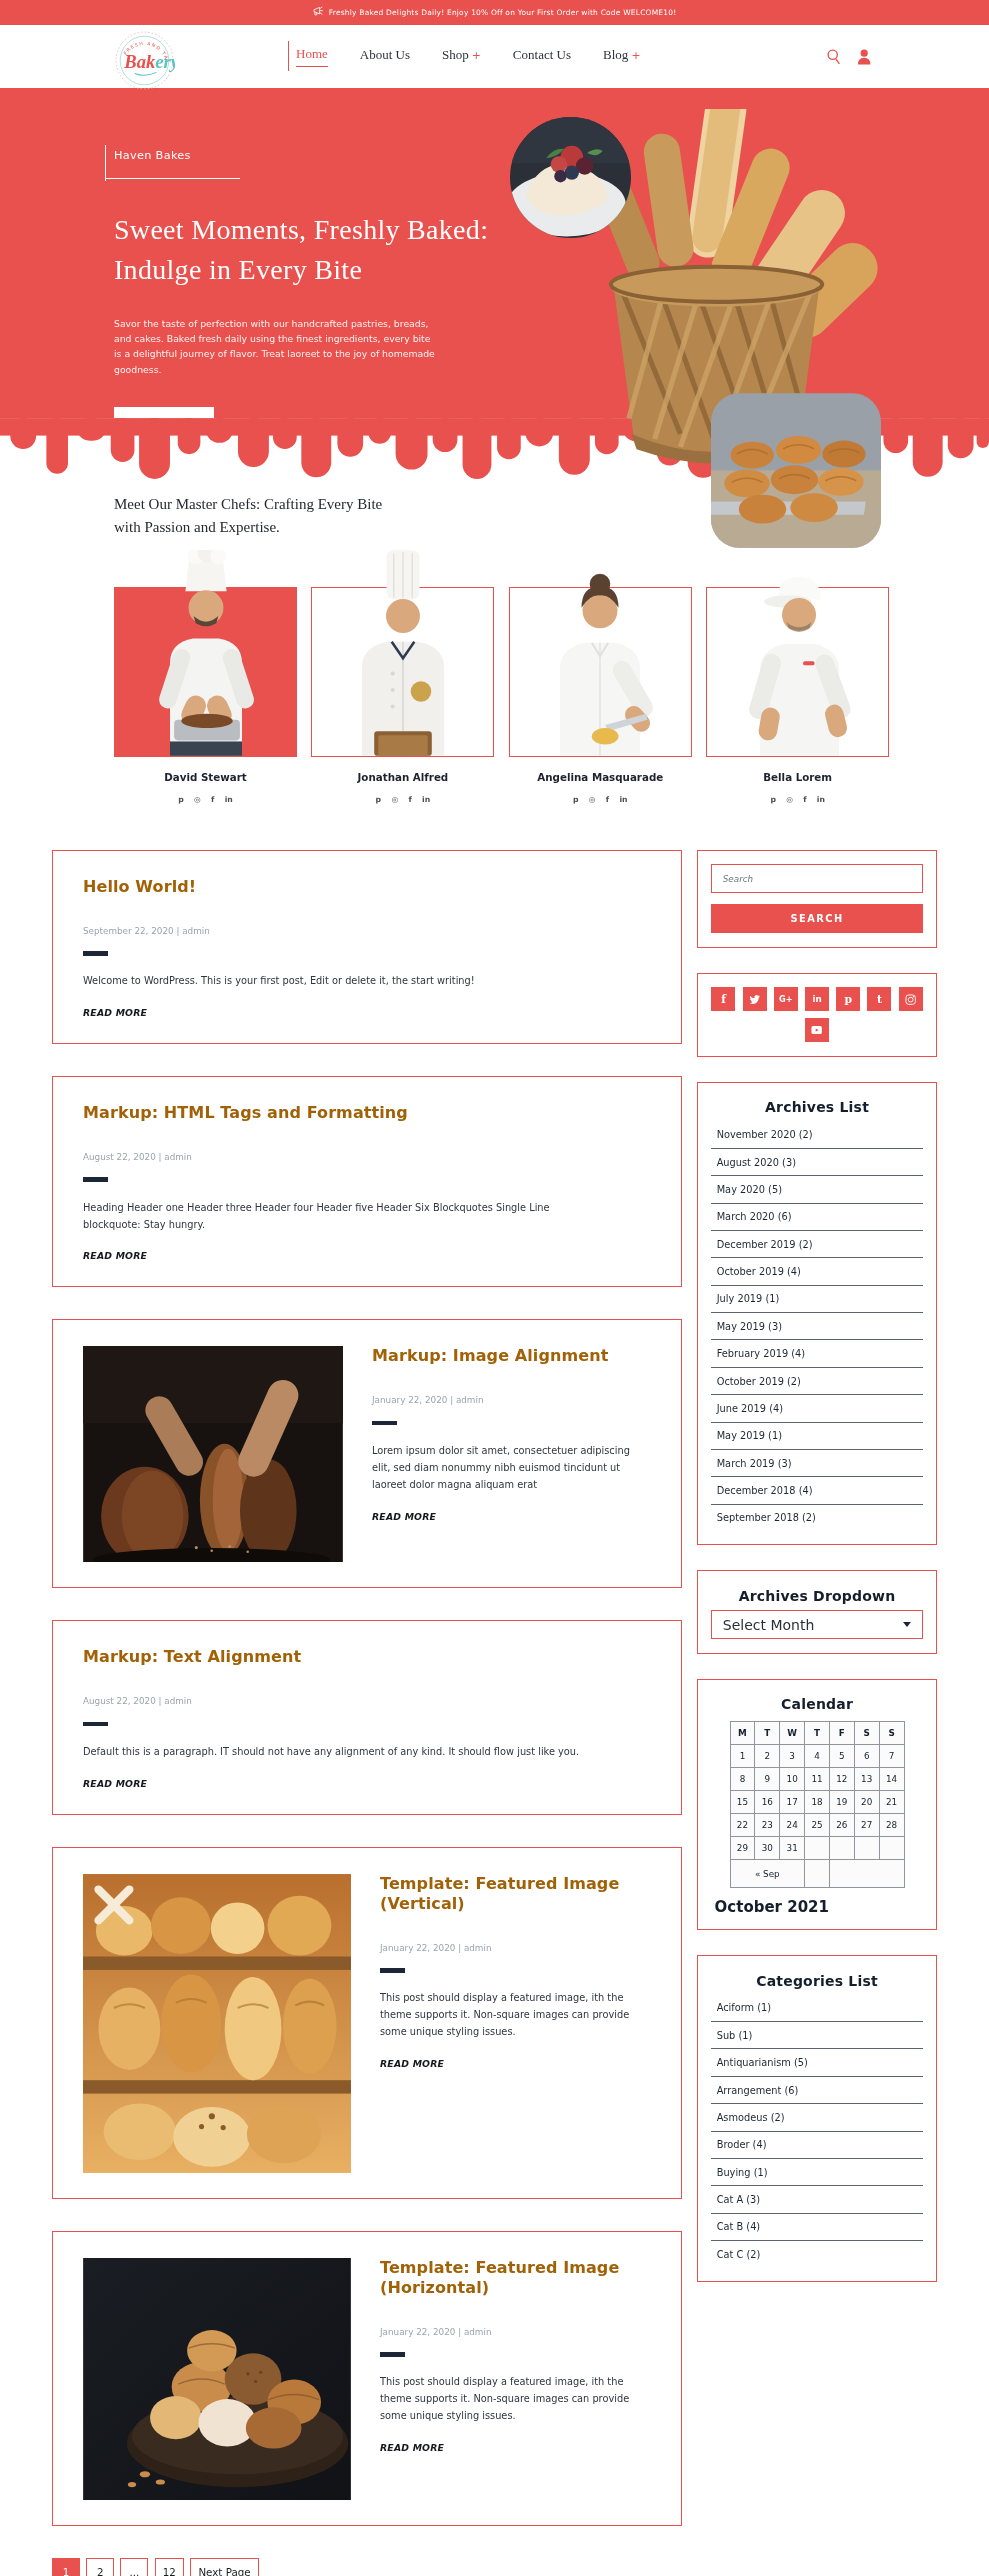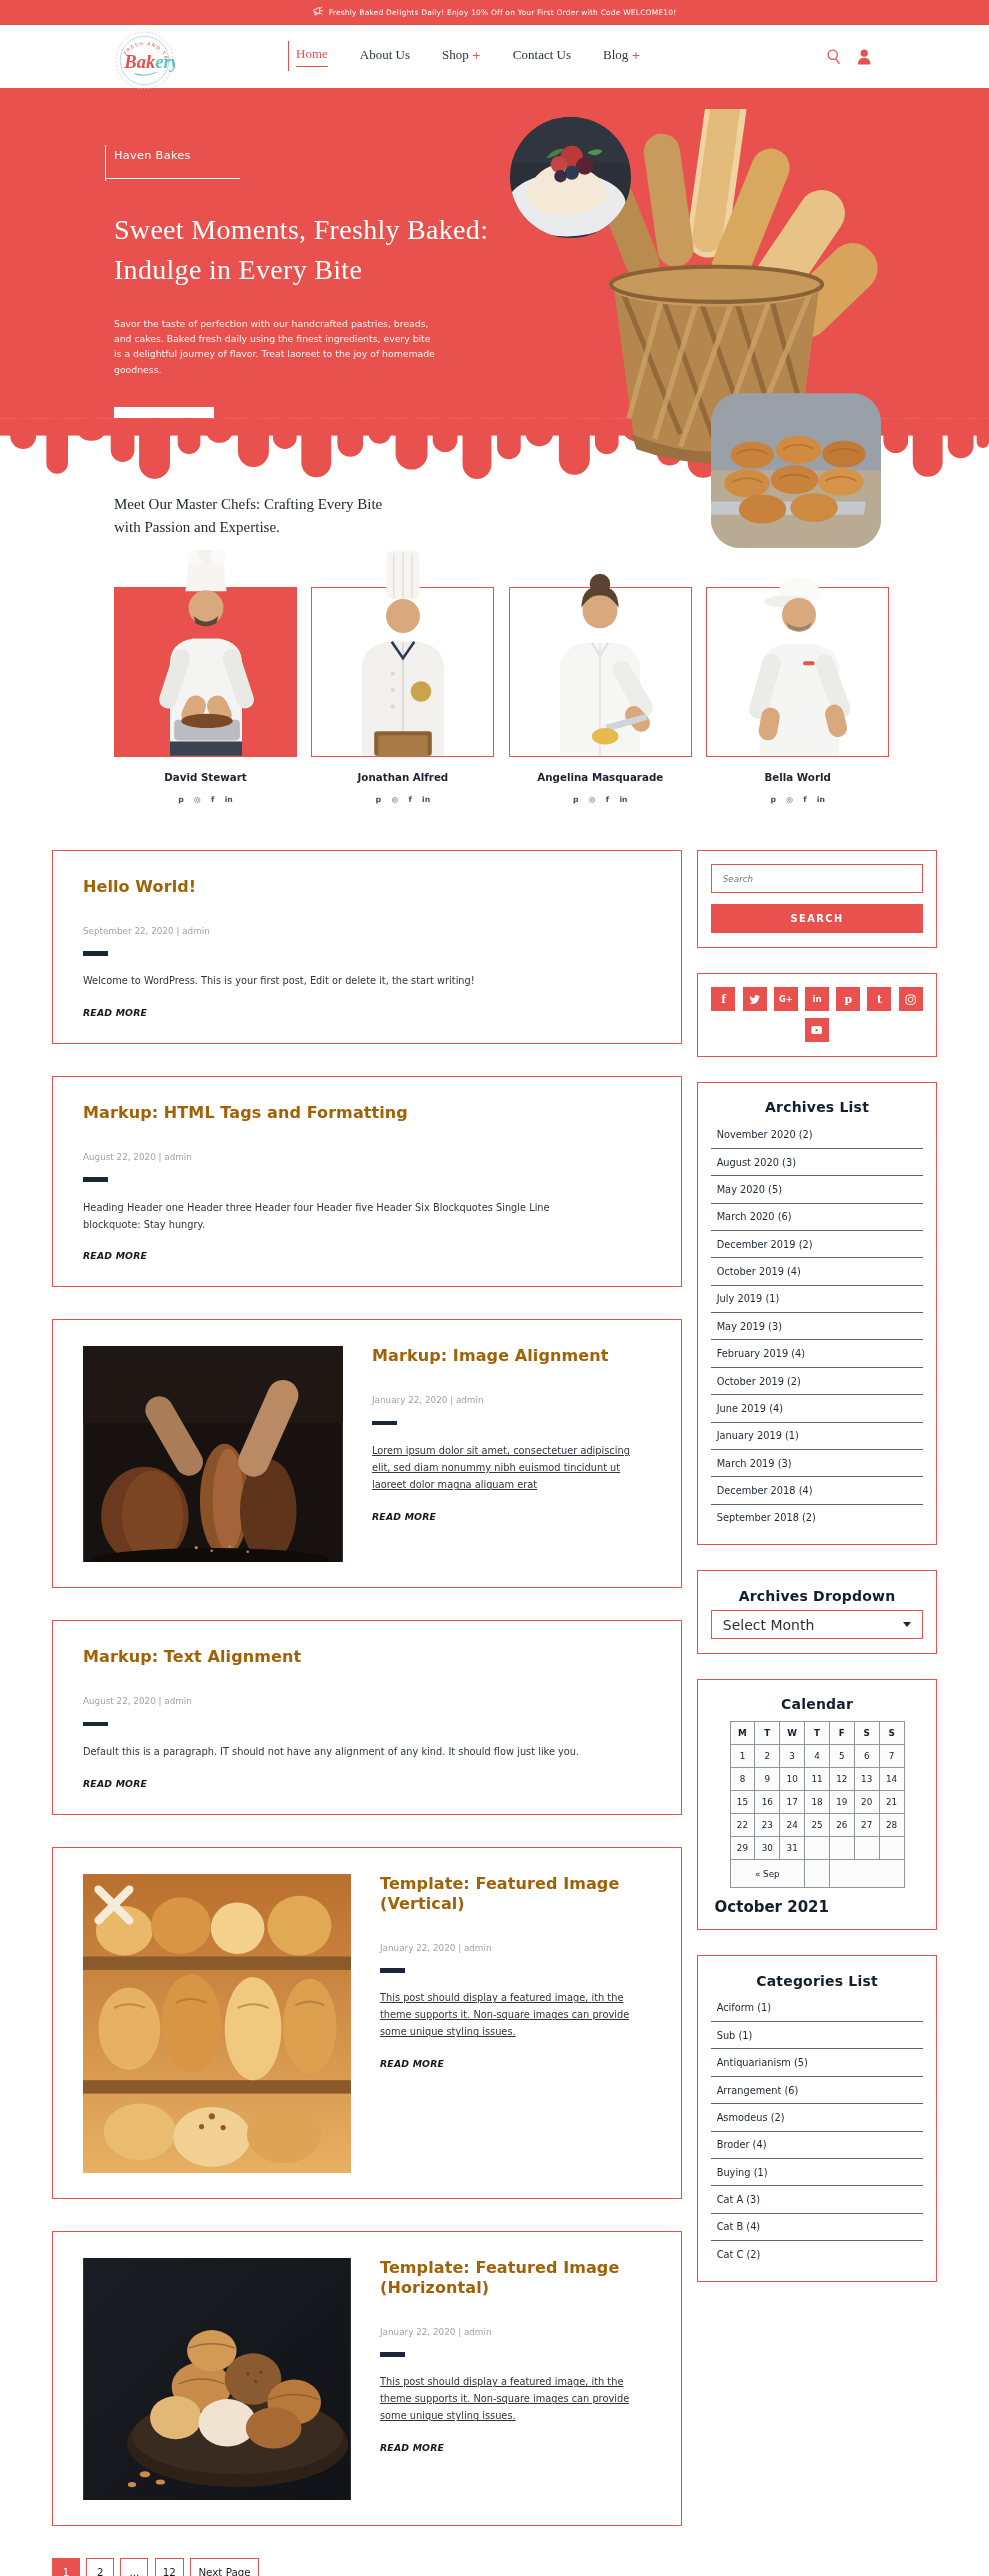--- a/index.html
+++ b/index.html
@@ -59,21 +59,21 @@
 
   
   .main{display:flex;gap:15.5px;padding:0 52px;margin-top:31px;align-items:flex-start;}
   .posts{flex:1 1 auto;}
   .post{border:1px solid var(--red);background:#fff;padding:26px 30px 25px;margin-bottom:32px;}
   .post-flex{display:flex;gap:29px;}
   .post-title{font-size:16px;font-weight:700;color:#a16207;letter-spacing:0.1px;line-height:1.25;max-width:340px;}
   .post-meta{margin-top:29px;font-size:8.8px;color:var(--gray);}
   .post-divider{width:25px;height:4.6px;background:var(--navy);margin-top:15.5px;}
   .post-excerpt{margin-top:16.5px;font-size:9.8px;line-height:1.75;color:#30353D;max-width:505px;}
-  .post-flex .post-excerpt{max-width:330px;text-decoration:underline;}
+  .post-flex .post-excerpt{max-width:330px;}
   .read-more{margin-top:17.5px;font-size:9.3px;font-style:italic;font-weight:700;color:#16181D;letter-spacing:0.2px;cursor:pointer;}
   .pimg{flex:0 0 auto;}
   .pagination{display:flex;gap:6.2px;margin:0 0 36px;}
   .page-box{min-width:28px;height:28px;border:1px solid var(--red);display:flex;align-items:center;justify-content:center;
             font-size:10.3px;color:#1A1E24;cursor:pointer;padding:0 7.2px;background:#fff;}
   .page-box.current{background:var(--red);color:#fff;}
 
   
   .sidebar{flex:0 0 214px;}
   .widget{border:1.5px solid var(--red);background:#fff;margin-bottom:25px;padding:13.4px 13.4px;}
@@ -359,21 +359,21 @@
           <circle cx="142" cy="126" r="33" fill="#D9A87C"></circle>
           <path d="M118 140 Q142 160 166 140 L162 152 Q142 162 122 152 Z" fill="#8A7A64" opacity=".8"></path>
           <path d="M66 400 L66 234 Q66 192 116 182 L170 182 Q220 192 220 234 L220 400 Z" fill="#F5F5F3"></path>
           <rect x="58" y="200" width="36" height="130" rx="18" fill="#EBEBE8" transform="rotate(16 76 265)"></rect>
           <rect x="190" y="200" width="36" height="130" rx="18" fill="#EBEBE8" transform="rotate(-20 208 265)"></rect>
           <rect x="66" y="306" width="36" height="64" rx="18" fill="#D9A87C" transform="rotate(10 84 338)"></rect>
           <rect x="196" y="300" width="36" height="64" rx="18" fill="#D9A87C" transform="rotate(-14 214 332)"></rect>
           <rect x="150" y="216" width="22" height="8" rx="3" fill="#E8514D"></rect>
         </svg>
       </div>
-      <div class="chef-name">Bella World</div>
+      <div class="chef-name">Bella Lorem</div>
       <div class="chef-social">
         <span>p</span>
         <span>◎</span>
         <span>f</span>
         <span>in</span>
       </div>
     </div>
   </div>
 </section>
 
@@ -582,21 +582,21 @@
         <li>August 2020 (3)</li>
         <li>May 2020 (5)</li>
         <li>March 2020 (6)</li>
         <li>December 2019 (2)</li>
         <li>October 2019 (4)</li>
         <li>July 2019 (1)</li>
         <li>May 2019 (3)</li>
         <li>February 2019 (4)</li>
         <li>October 2019 (2)</li>
         <li>June 2019 (4)</li>
-        <li>January 2019 (1)</li>
+        <li>May 2019 (1)</li>
         <li>March 2019 (3)</li>
         <li>December 2018 (4)</li>
         <li>September 2018 (2)</li>
       </ul>
     </div>
 
     <div class="widget w-drop">
       <div class="w-title">Archives Dropdown</div>
       <div class="select">
         <span>Select Month</span>

